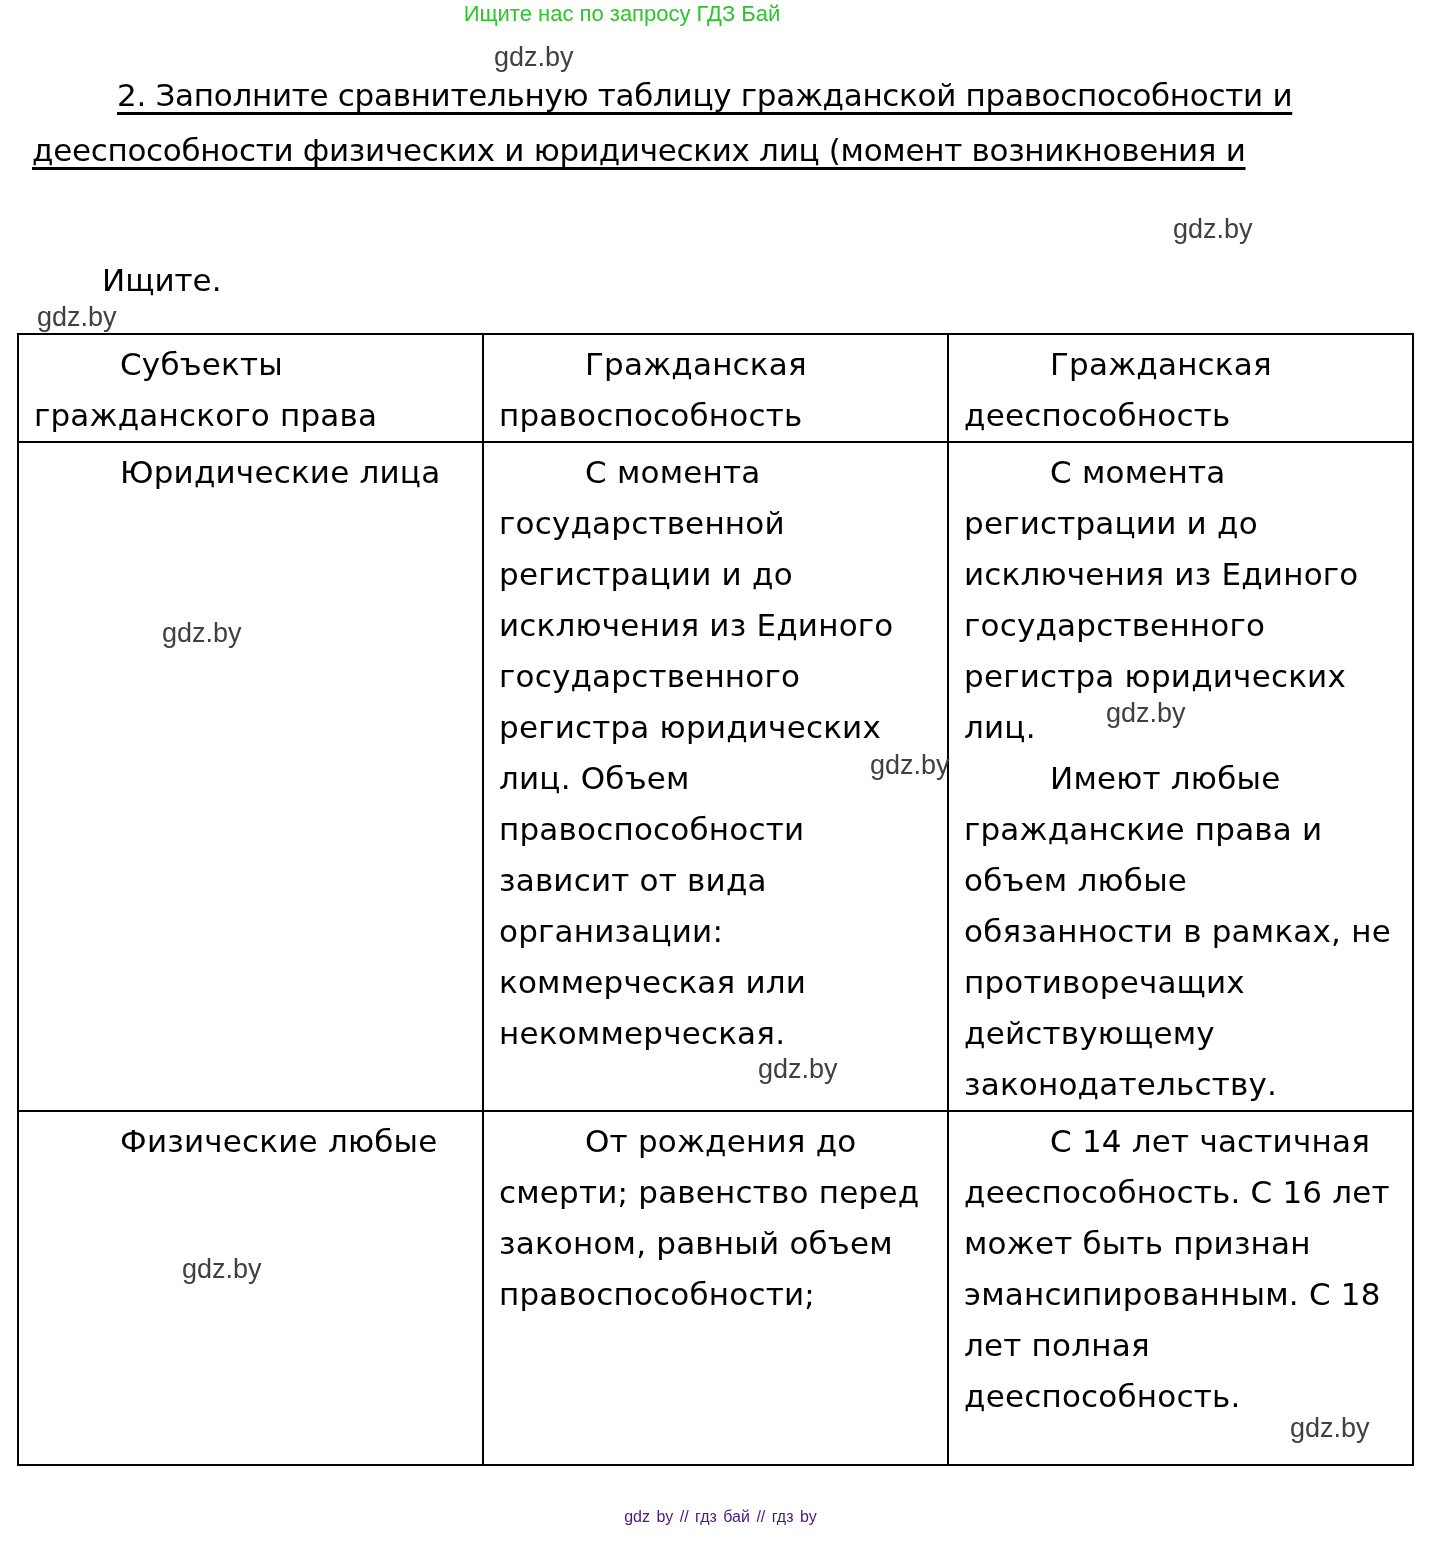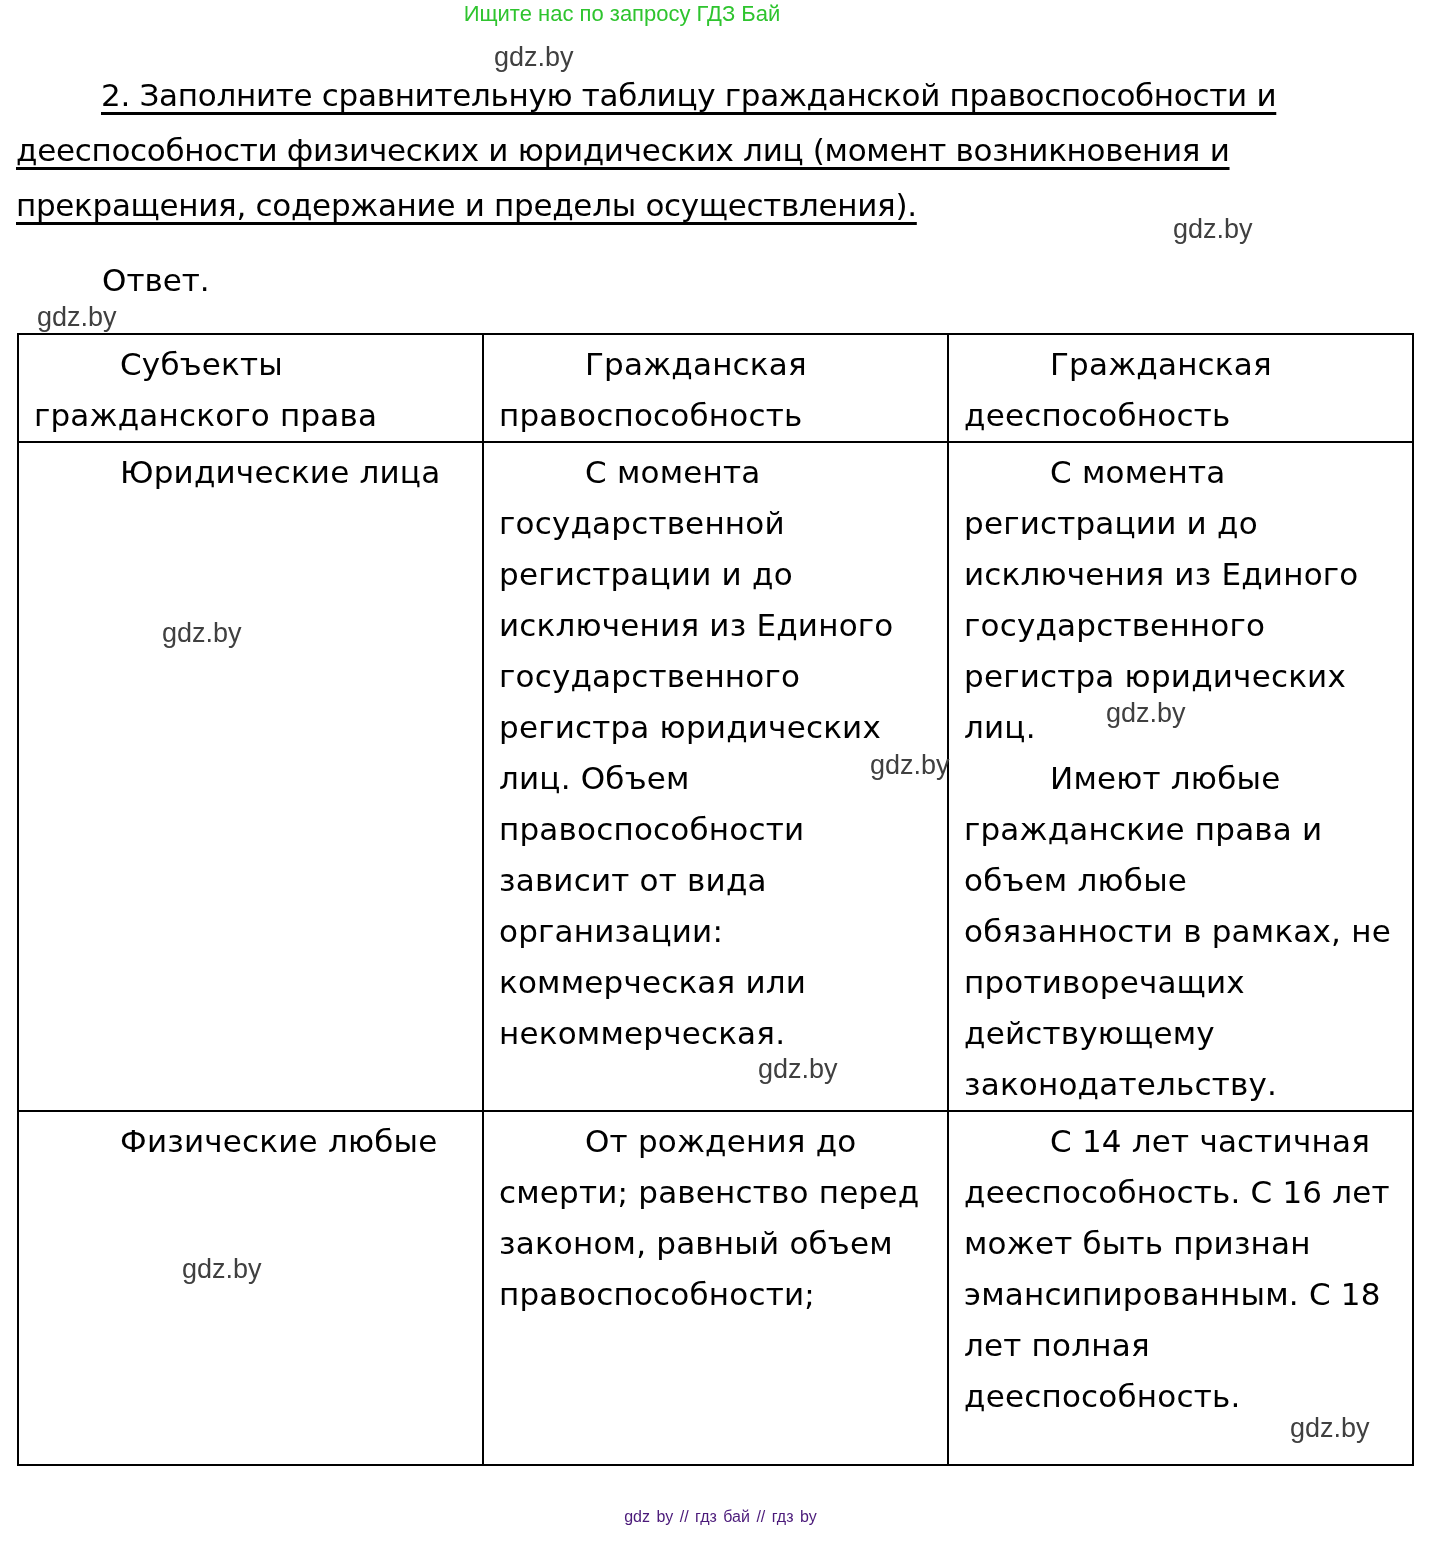--- a/index.html
+++ b/index.html
@@ -10,21 +10,21 @@
   .banner {
     position: absolute; top: 0; left: 0; width: 1244px; text-align: center;
     font-family: "Liberation Sans", sans-serif; font-size: 22px; color: #2ec42e;
     line-height: 28px;
   }
   .wm {
     position: absolute; font-family: "Liberation Sans", sans-serif;
     font-size: 27px; color: #404040; line-height: 30px; white-space: nowrap;
   }
   .task {
-    position: absolute; left: 16px; top: 68px; width: 1400px;
+    position: absolute; left: 32px; top: 68px; width: 1400px;
     font-family: "DejaVu Sans", sans-serif; font-size: 31px; line-height: 55px;
     text-decoration: underline; text-decoration-thickness: 3px; text-underline-offset: 6px;
     text-indent: 85px; letter-spacing: -0.3px;
   }
   .task span { display: block; }
   .task span + span { text-indent: 0; }
   .answer {
     position: absolute; left: 102px; top: 260px; font-size: 31px; line-height: 40px;
   }
   table.grid {
@@ -50,24 +50,23 @@
   }
 </style>
 </head>
 <body>
 
 <div class="banner">Ищите нас по запросу ГДЗ Бай</div>
 
 <div class="task">
   <span>2. Заполните сравнительную таблицу гражданской правоспособности и</span>
   <span>дееспособности физических и юридических лиц (момент возникновения и</span>
-  <span>прекращения, содержание и пределы осуществления).</span>
 </div>
 
-<div class="answer">Ответ.</div>
+<div class="answer">Ищите.</div>
 
 <table class="grid">
   <colgroup>
       <col class="c1">
       <col class="c2">
       <col class="c3">
     </colgroup>
   <tbody>
       <tr class="head">
     <td>

